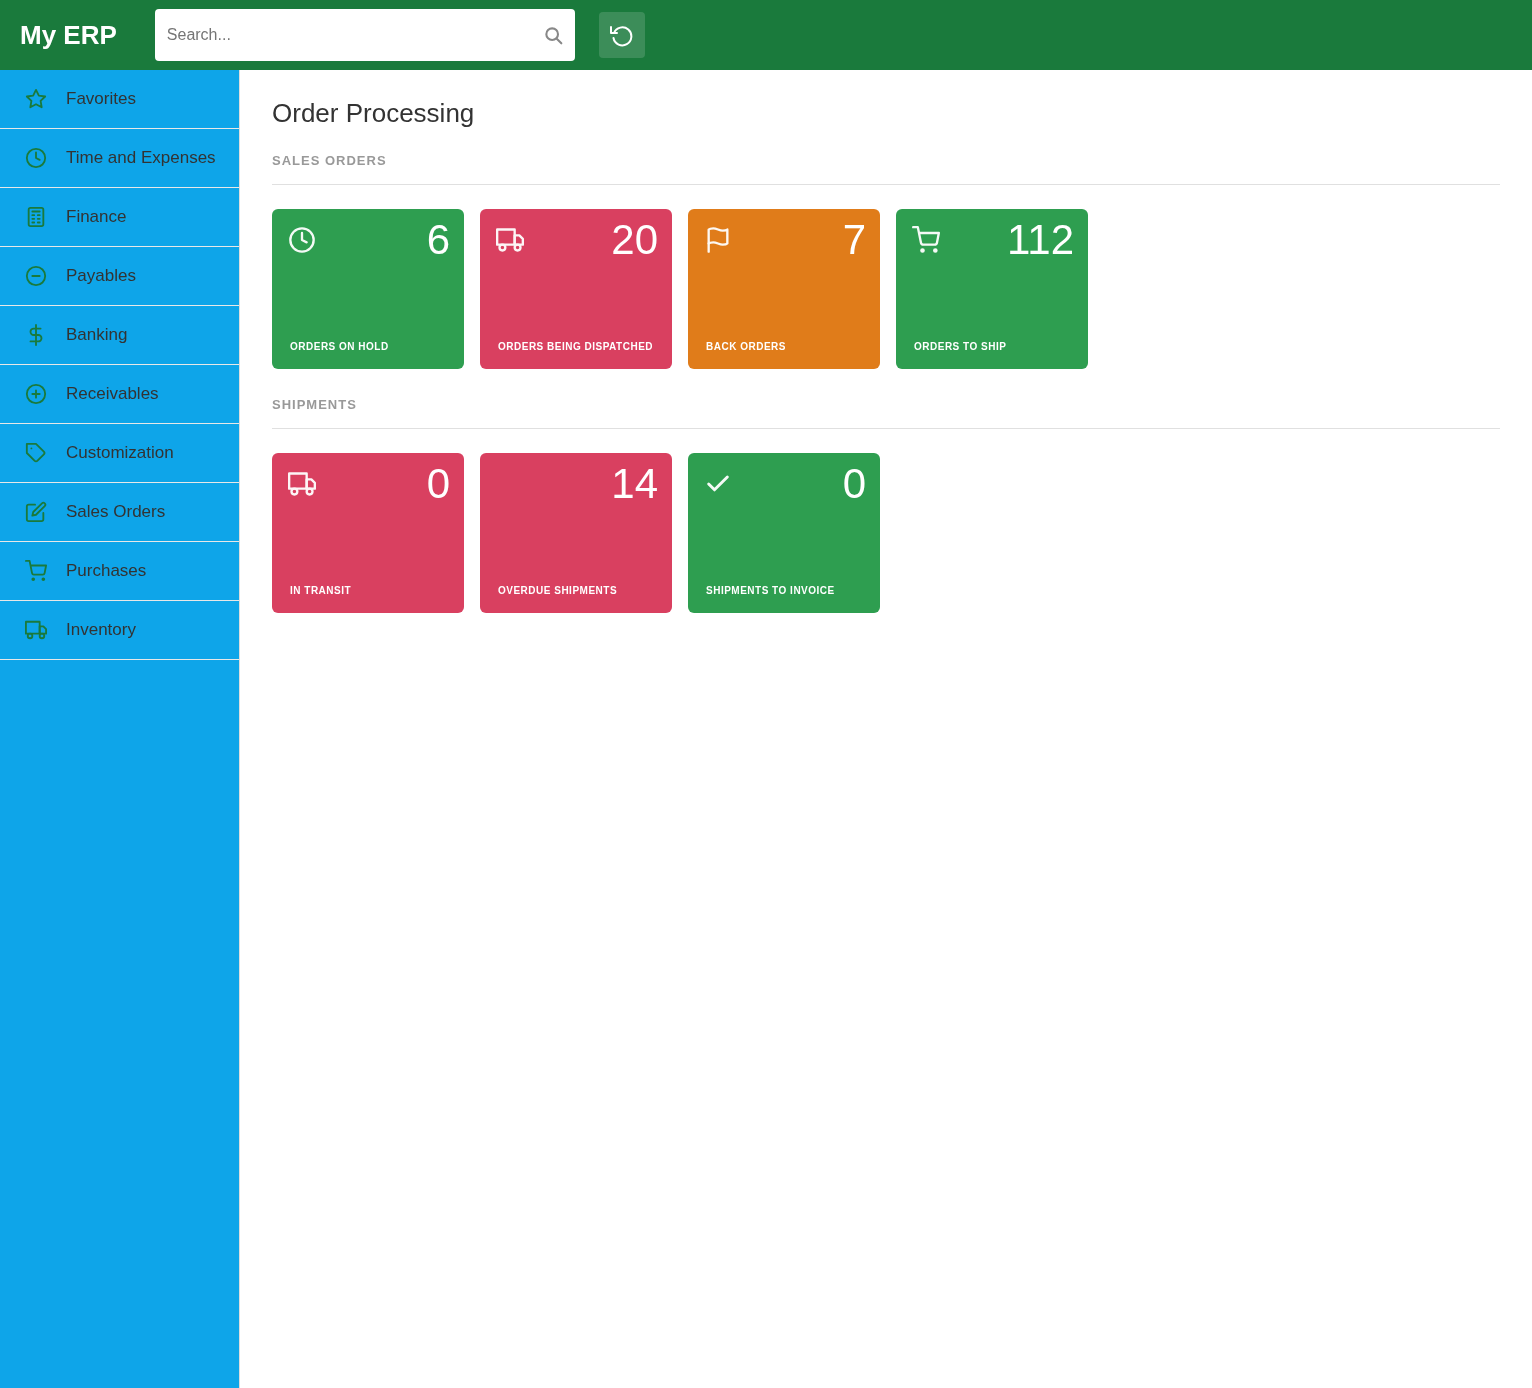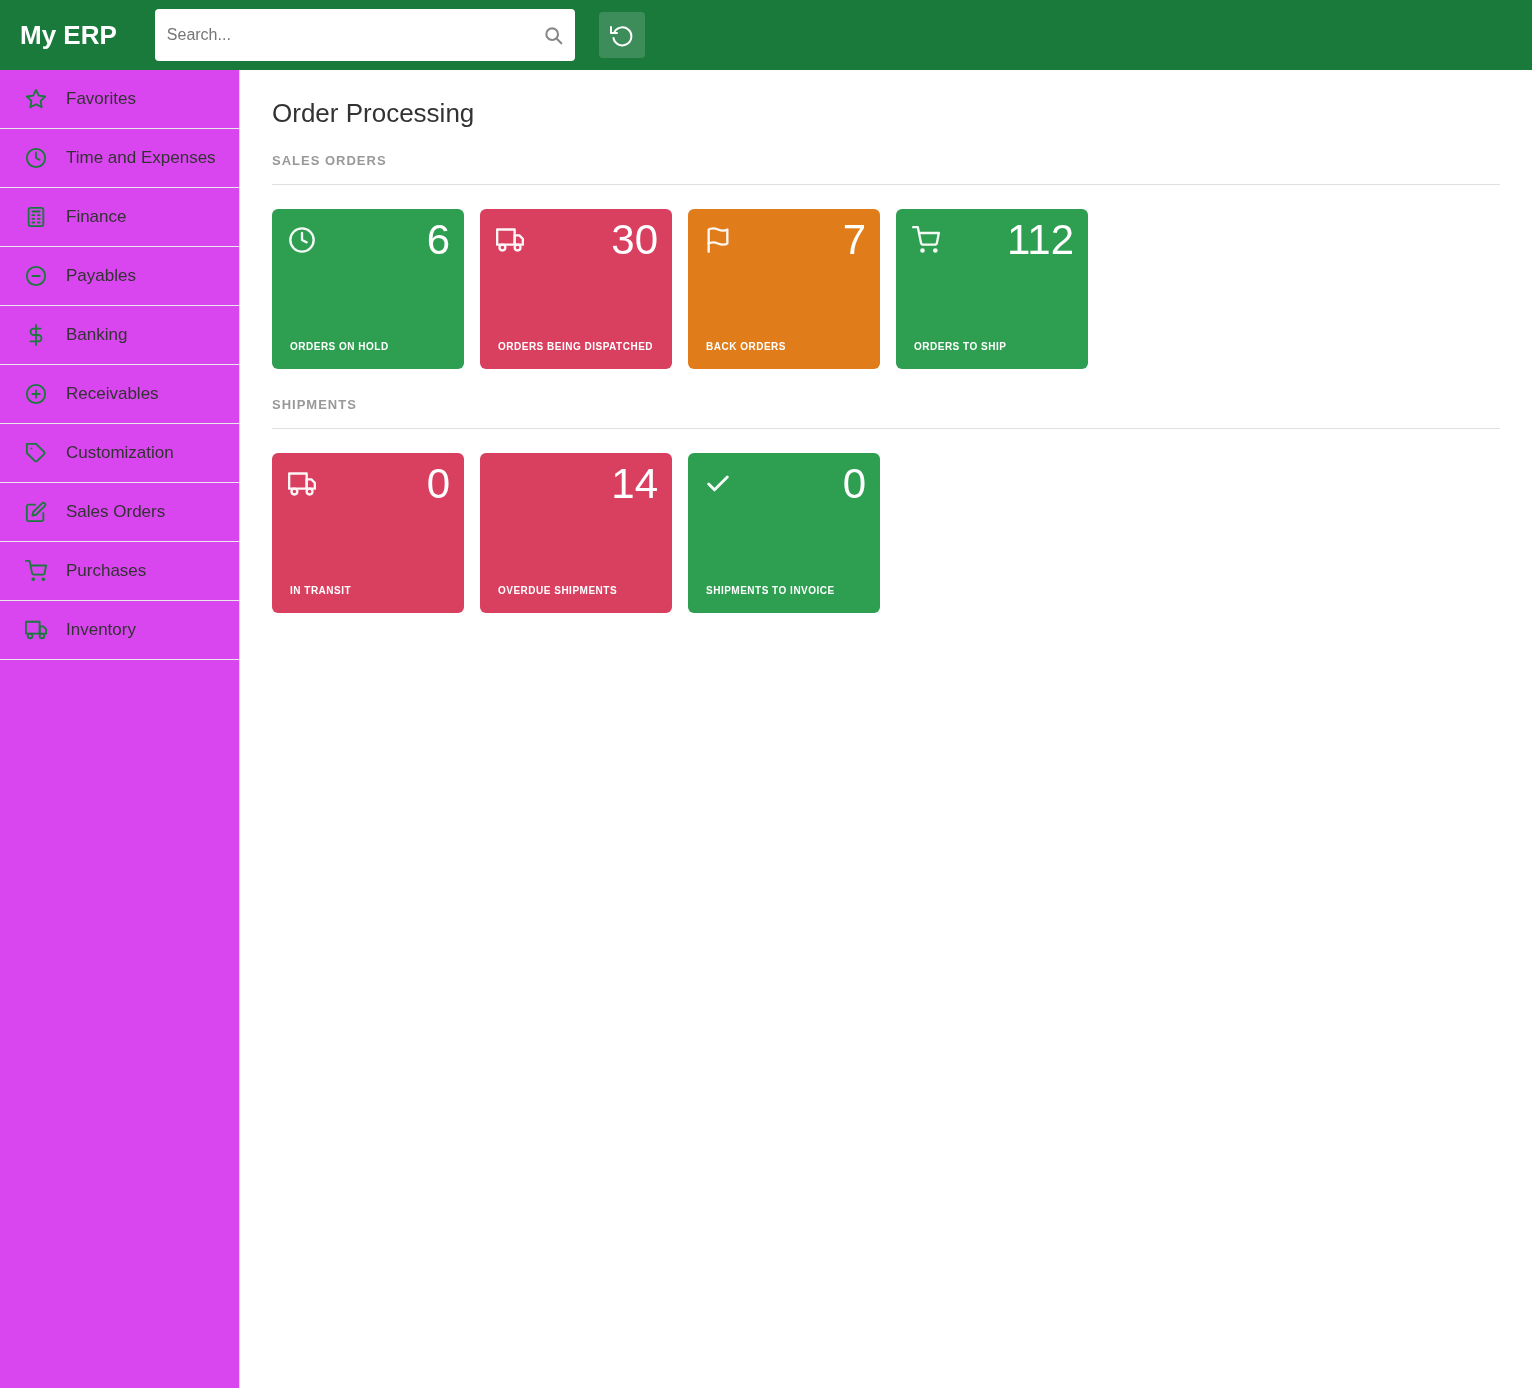--- a/index.html
+++ b/index.html
@@ -66,21 +66,21 @@
     
     .main-layout {
       display: flex;
       flex: 1;
       overflow: hidden;
     }
 
     
     .sidebar {
       width: 240px;
-      background: #d946ef;
+      background: #0ea5e9;
       border-right: 1px solid #ddd;
       overflow-y: auto;
       flex-shrink: 0;
     }
     .sidebar-item {
       display: flex;
       align-items: center;
       padding: 18px 20px;
       cursor: pointer;
       border-bottom: 1px solid #e8e8e8;
@@ -339,21 +339,21 @@
 
       <div class="card bg-red">
         <span class="card-icon">
           <svg width="28" height="28" viewBox="0 0 24 24" fill="none" stroke="white" stroke-width="2" stroke-linecap="round" stroke-linejoin="round">
             <rect x="1" y="3" width="15" height="13"></rect>
               <polygon points="16 8 20 8 23 11 23 16 16 16 16 8"></polygon>
               <circle cx="5.5" cy="18.5" r="2.5"></circle>
               <circle cx="18.5" cy="18.5" r="2.5"></circle>
           </svg>
         </span>
-        <span class="card-number">30</span>
+        <span class="card-number">20</span>
         <span class="card-label">ORDERS BEING DISPATCHED</span>
       </div>
 
       <div class="card bg-orange">
         <span class="card-icon">
           <svg width="28" height="28" viewBox="0 0 24 24" fill="none" stroke="white" stroke-width="2" stroke-linecap="round" stroke-linejoin="round">
             <path d="M4 15s1-1 4-1 5 2 8 2 4-1 4-1V3s-1 1-4 1-5-2-8-2-4 1-4 1z"></path>
               <line x1="4" y1="22" x2="4" y2="15"></line>
           </svg>
         </span>

